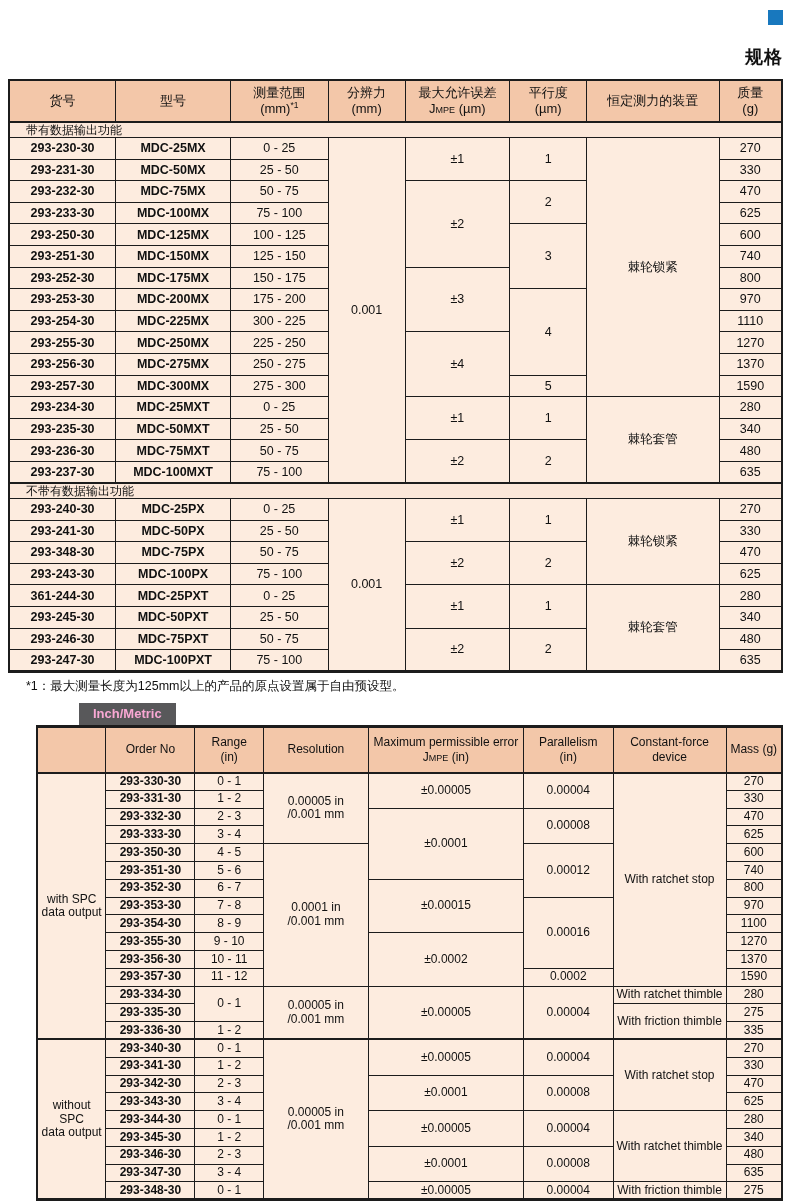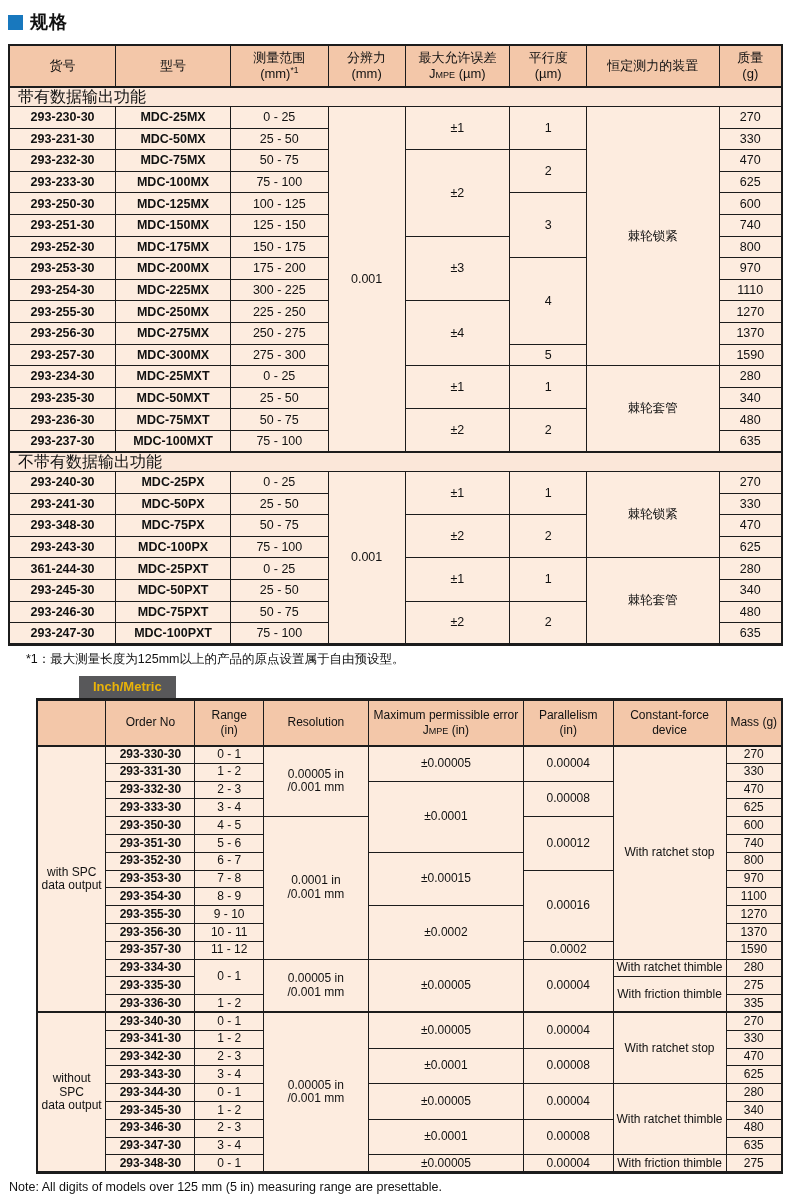--- a/index.html
+++ b/index.html
@@ -11,56 +11,56 @@
     --sq:#1878be;
   }
   *{box-sizing:border-box;}
   html,body{margin:0;padding:0;}
   body{
     width:790px;height:1201px;background:#ffffff;
     font-family:"Liberation Sans","DejaVu Sans",sans-serif;
     color:#111;
   }
   .page{padding:6px 7px 0 8px;}
-  .title-row{display:flex;align-items:center;gap:7px;margin:4px 0 10px 0;}
+  .title-row{display:flex;align-items:flex-end;gap:20px;margin:4px 0 10px 0;flex-direction:column;}
   .title-square{width:15px;height:15px;background:var(--sq);flex:0 0 auto;}
   .page-title{font-size:18px;font-weight:bold;letter-spacing:1px;}
 
   table{border-collapse:collapse;table-layout:fixed;empty-cells:show;}
   table.spec{border:2px solid var(--bd);border-bottom-width:3px;}
   .spec th,.spec td{border:1px solid var(--bd);vertical-align:middle;overflow:hidden;}
   .spec thead th{
     background:var(--hdr);font-weight:normal;font-size:13px;line-height:1.25;
     text-align:center;padding:2px 1px;border-bottom-width:2px;
   }
   .spec tbody td{background:var(--row);text-align:center;font-size:12.5px;padding:0 2px;}
   .spec tbody.grp > tr:first-child > td{border-top-width:2px;}
 
   .tbl1 thead tr{height:42px;}
   .tbl1 tbody tr{height:21.6px;}
   .tbl1 tr.section-row{height:13px;}
   .tbl1 tr.section-row td{
-    background:var(--band);text-align:left;font-size:16px;line-height:1;padding:1px 8px;
+    background:var(--band);text-align:left;font-size:12px;line-height:1;padding:1px 16px;
   }
   .tbl2 thead tr{height:46px;}
   .tbl2 thead th{font-size:12px;}
   .tbl2 tbody tr{height:17.8px;}
   .tbl2 tbody td{font-size:12px;line-height:1.12;}
 
   td.c-order-no,td.c-model{font-weight:bold;}
   td.c-mass{text-align:right;padding-right:8px;}
   td.c-group-label{text-align:left;padding-left:10px;font-size:12.5px;line-height:1.25;}
   td.c-constant-force-device{font-size:12px;padding:0 1px;}
   th.hb{font-weight:bold;font-size:13.5px;}
   sup{font-size:8.5px;vertical-align:super;line-height:0;}
   .mpe{font-size:9px;letter-spacing:0;}
 
   .footnote{font-size:12.5px;margin:5px 0 0 18px;line-height:1.3;}
   .tab{
-    display:inline-block;margin:9px 0 0 71px;background:var(--tab);color:#eab308;
+    display:inline-block;margin:9px 0 0 71px;background:var(--tab);color:#f9a8d4;
     font-weight:bold;font-size:13px;padding:3px 14px 4px 14px;letter-spacing:0;
   }
   .tbl2wrap{margin-top:0;padding-left:28px;}
   table.tbl2{border-top-width:3px;}
   .note{font-size:12.5px;margin:6px 0 0 1px;}
 </style>
 </head>
 <body>
 
 <div class="page">

